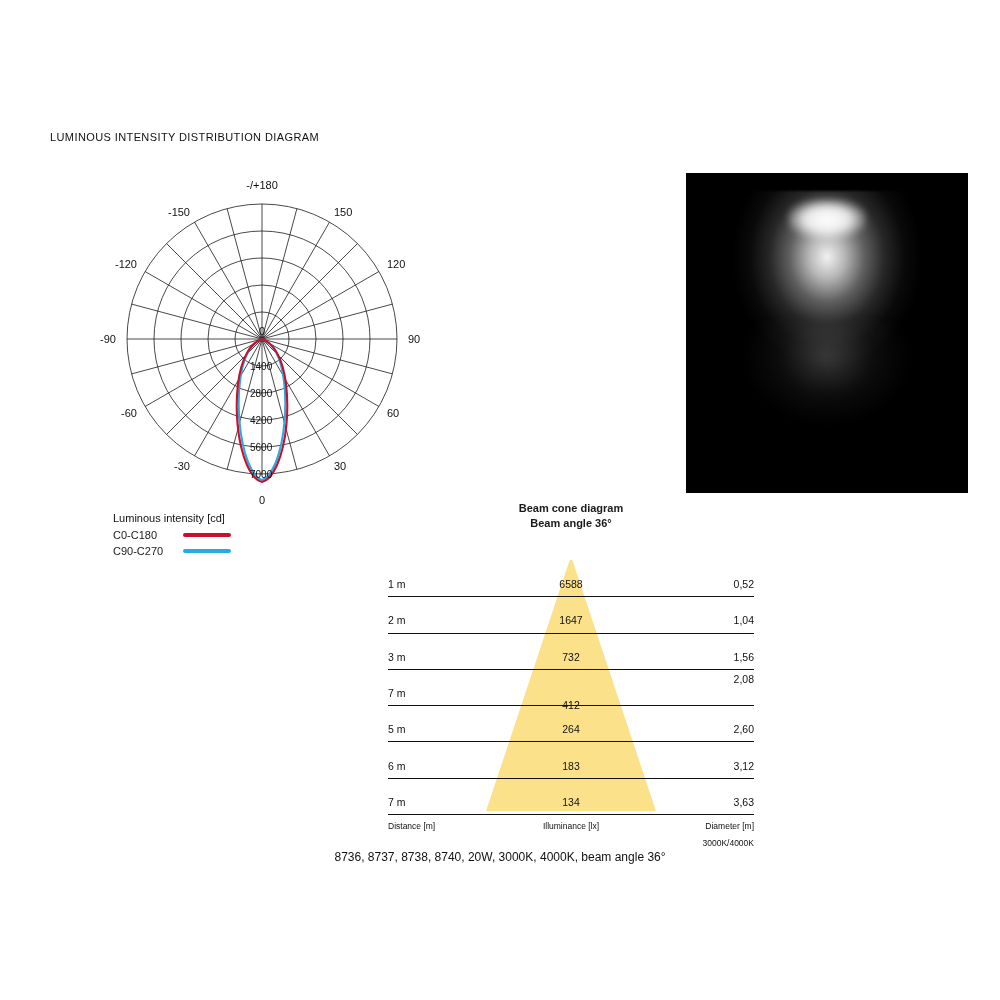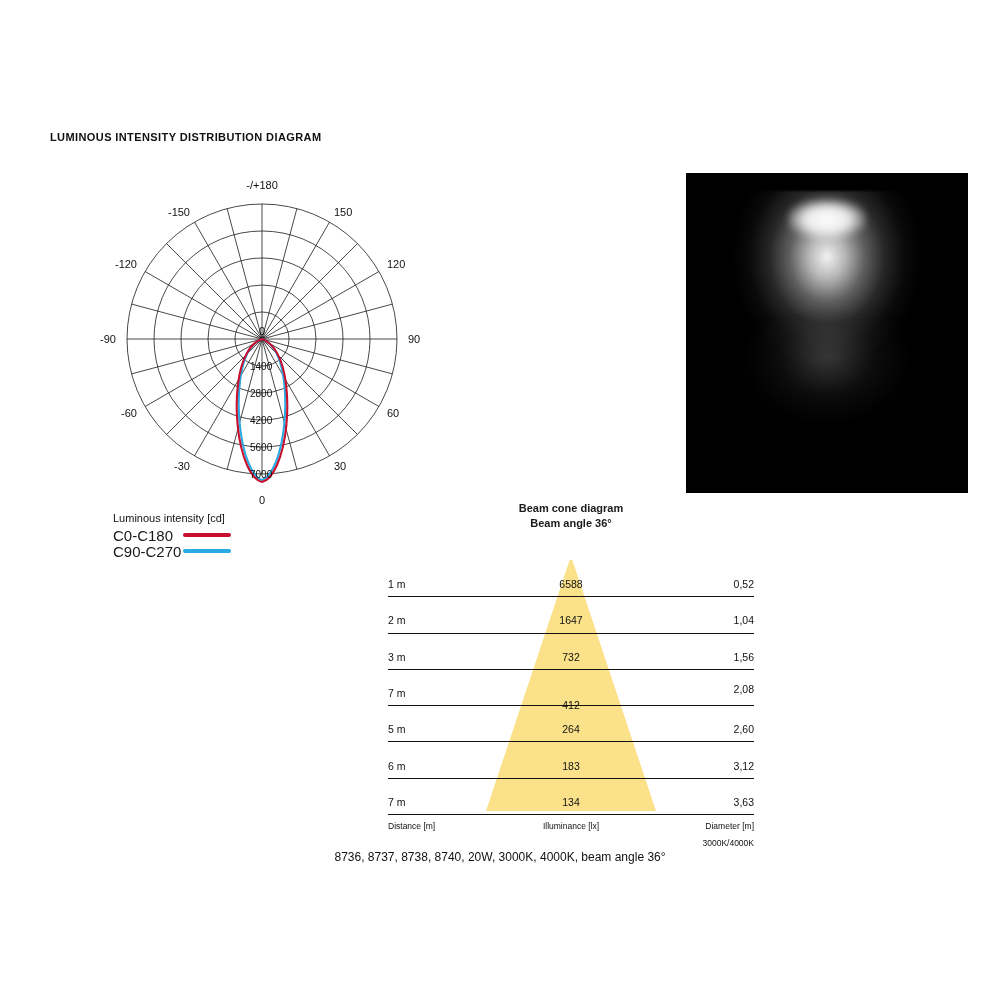--- a/index.html
+++ b/index.html
@@ -15,21 +15,21 @@
     color: #1a1a1a;
     overflow: hidden;
   }
   .abs { position: absolute; }
 
   
   #section-title {
     left: 50px;
     top: 131px;
     font-size: 11px;
-    font-weight: bold;
+    font-weight: normal;
     letter-spacing: 0.4px;
     color: #111;
   }
 
   
   #polar-wrap {
     left: 80px;
     top: 165px;
     width: 380px;
     height: 340px;
@@ -57,21 +57,21 @@
     font-size: 11px;
     color: #111;
     margin-bottom: 3px;
   }
   #legend .legend-row {
     display: flex;
     align-items: center;
     height: 16px;
   }
   #legend .legend-row span.lbl {
-    font-size: 15px;
+    font-size: 11px;
     width: 70px;
     display: inline-block;
   }
   #legend .swatch {
     width: 48px;
     height: 4px;
     border-radius: 2px;
     display: inline-block;
   }
 
@@ -297,21 +297,21 @@
   <div class="cone-text cone-dist" style="top:54px;">2 m</div>
   <div class="cone-text cone-lux" style="top:54px;">1647</div>
   <div class="cone-text cone-diam" style="top:54px;">1,04</div>
 
   <div class="cone-text cone-dist" style="top:91px;">3 m</div>
   <div class="cone-text cone-lux" style="top:91px;">732</div>
   <div class="cone-text cone-diam" style="top:91px;">1,56</div>
 
   <div class="cone-text cone-dist" style="top:127px;">7 m</div>
   <div class="cone-text cone-lux" style="top:127px;margin-top:12px;">412</div>
-  <div class="cone-text cone-diam" style="top:123px;">2,08</div>
+  <div class="cone-text cone-diam" style="top:113px;">2,08</div>
 
   <div class="cone-text cone-dist" style="top:163px;">5 m</div>
   <div class="cone-text cone-lux" style="top:163px;">264</div>
   <div class="cone-text cone-diam" style="top:163px;">2,60</div>
 
   <div class="cone-text cone-dist" style="top:200px;">6 m</div>
   <div class="cone-text cone-lux" style="top:200px;">183</div>
   <div class="cone-text cone-diam" style="top:200px;">3,12</div>
 
   <div class="cone-text cone-dist" style="top:236px;">7 m</div>

